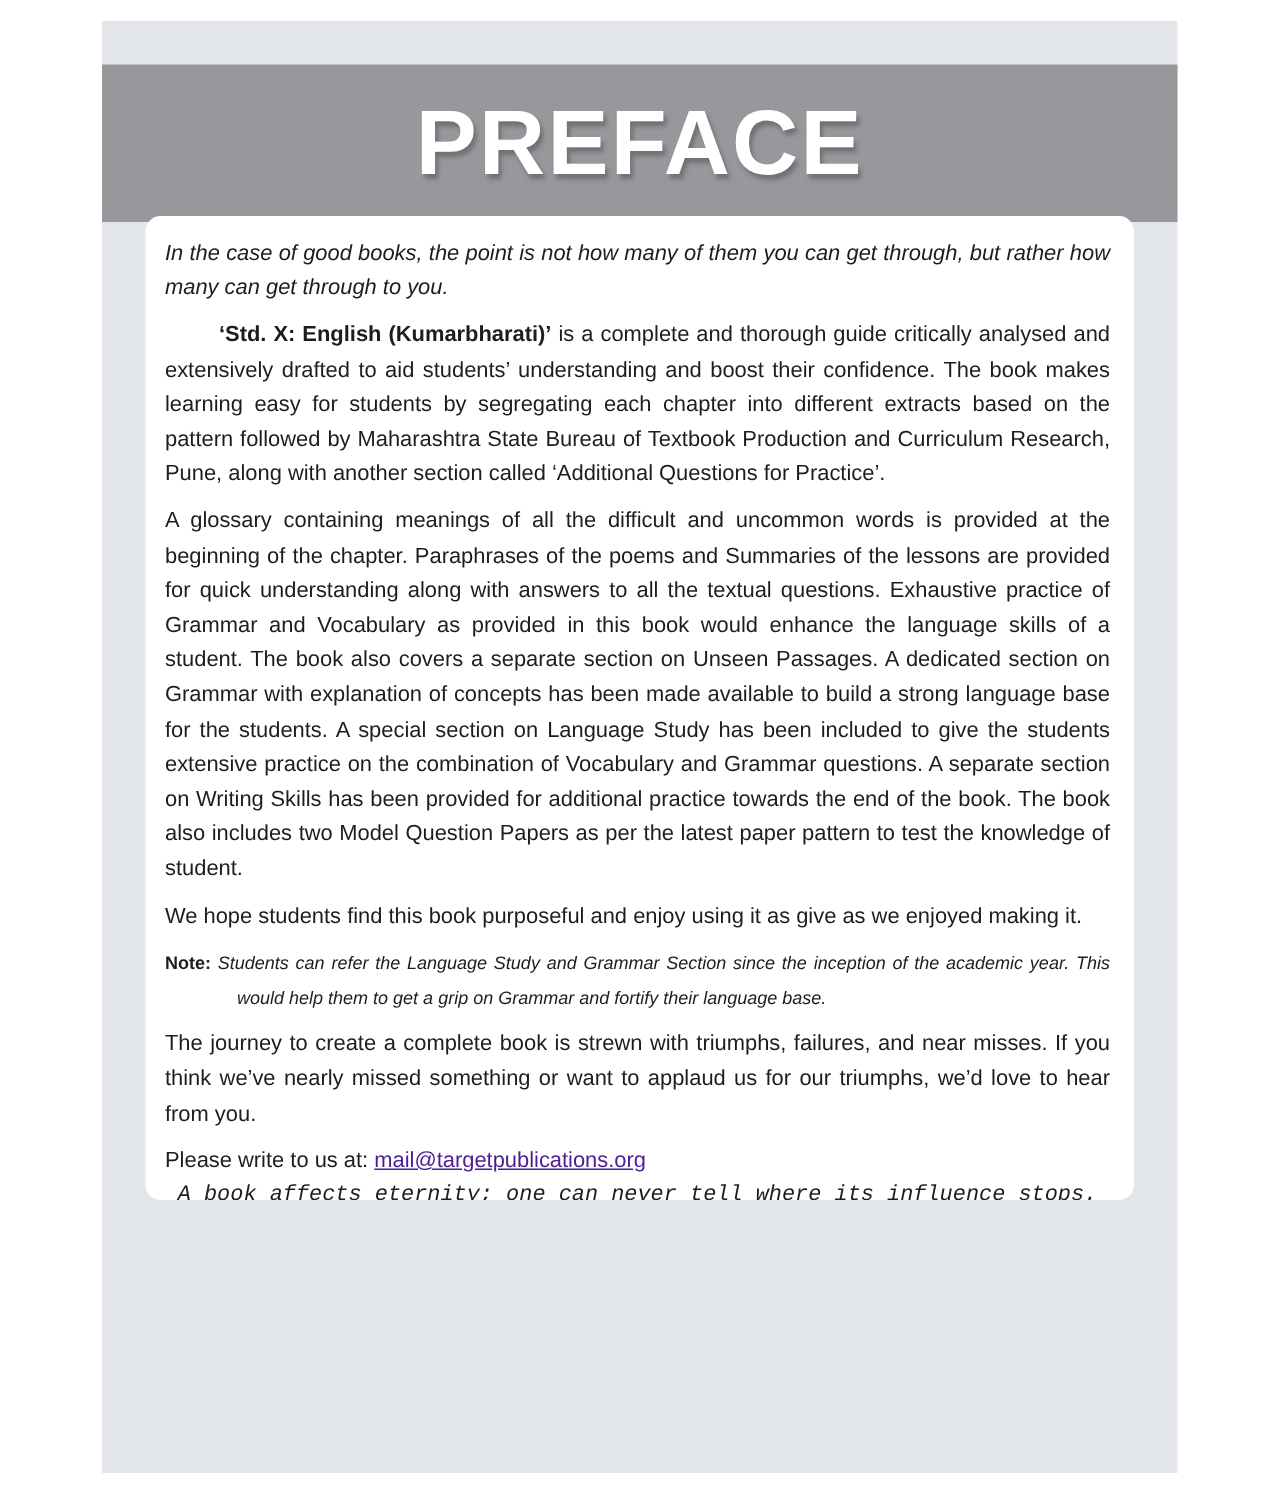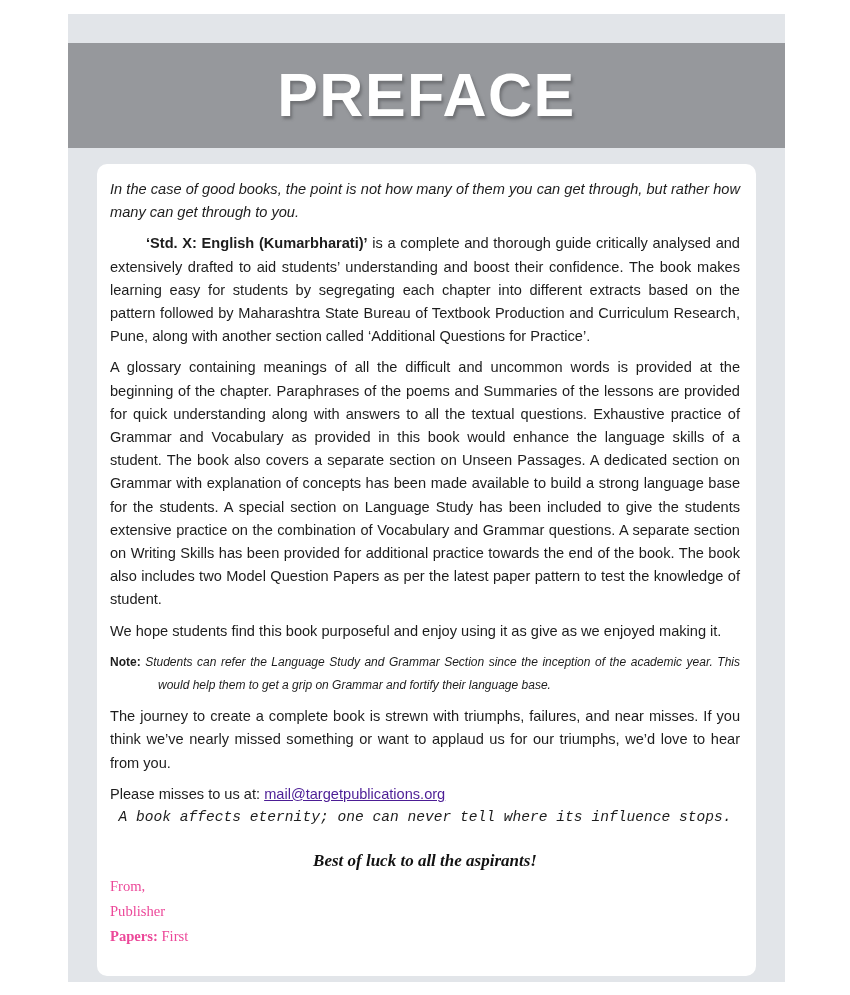--- a/index.html
+++ b/index.html
@@ -41,23 +41,23 @@
     font-size: 61px;
     font-weight: bold;
     letter-spacing: 1.5px;
     text-shadow: 2px 3px 3px rgba(90, 92, 96, 0.65);
     line-height: 1;
   }
 
   .content-card {
     position: absolute;
     left: 29px;
-    top: 150px;
+    top: 130px;
     width: 659px;
-    height: 812px;
+    height: 656px;
     background: #ffffff;
     border-radius: 10px;
     box-sizing: border-box;
     padding: 14px 16px 10px 13px;
     overflow: hidden;
   }
 
   .body-text {
     font-family: "Liberation Sans", sans-serif;
     font-size: 14.6px;
@@ -151,21 +151,21 @@
     <p class="body-text"><span class="lead-bold">‘Std. X: English (Kumarbharati)’</span><span> is a complete and thorough guide critically analysed and extensively drafted to aid students’ understanding and boost their confidence. The book makes learning easy for students by segregating each chapter into different extracts based on the pattern followed by Maharashtra State Bureau of Textbook Production and Curriculum Research, Pune, along with another section called ‘Additional Questions for Practice’.</span></p>
 
     <p class="body-text">A glossary containing meanings of all the difficult and uncommon words is provided at the beginning of the chapter. Paraphrases of the poems and Summaries of the lessons are provided for quick understanding along with answers to all the textual questions. Exhaustive practice of Grammar and Vocabulary as provided in this book would enhance the language skills of a student. The book also covers a separate section on Unseen Passages. A dedicated section on Grammar with explanation of concepts has been made available to build a strong language base for the students. A special section on Language Study has been included to give the students extensive practice on the combination of Vocabulary and Grammar questions. A separate section on Writing Skills has been provided for additional practice towards the end of the book. The book also includes two Model Question Papers as per the latest paper pattern to test the knowledge of student.</p>
 
     <p class="body-text">We hope students find this book purposeful and enjoy using it as give as we enjoyed making it.</p>
 
     <p class="note-block"><span class="note-label">Note:</span><span class="note-body"> Students can refer the Language Study and Grammar Section since the inception of the academic year. This would help them to get a grip on Grammar and fortify their language base.</span></p>
 
     <p class="body-text">The journey to create a complete book is strewn with triumphs, failures, and near misses. If you think we’ve nearly missed something or want to applaud us for our triumphs, we’d love to hear from you.</p>
 
-    <p class="plain-line"><span>Please misses to us at: </span><span class="email-link">mail@targetpublications.org</span></p>
+    <p class="plain-line"><span>Please write to us at: </span><span class="email-link">mail@targetpublications.org</span></p>
 
     <p class="plain-line eternity-line">A book affects eternity; one can never tell where its influence stops.</p>
 
     <div class="best-of-luck">Best of luck to all the aspirants!</div>
 
     <div class="signoff">
       <div class="signoff-line">From,</div>
       <div class="signoff-line">Publisher</div>
       <div class="signoff-line"><span class="edition-label">Papers:</span><span> First</span></div>
     </div>

